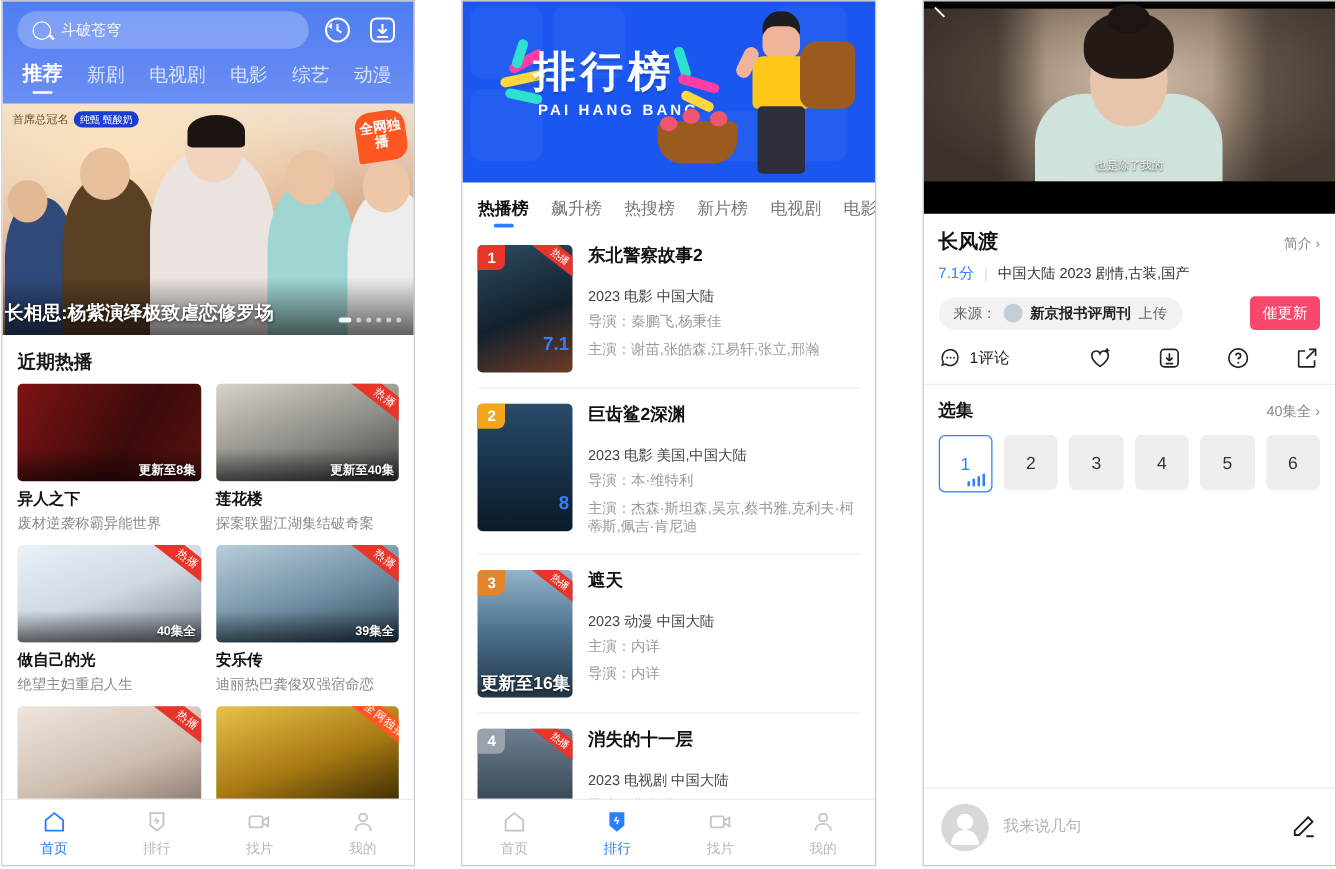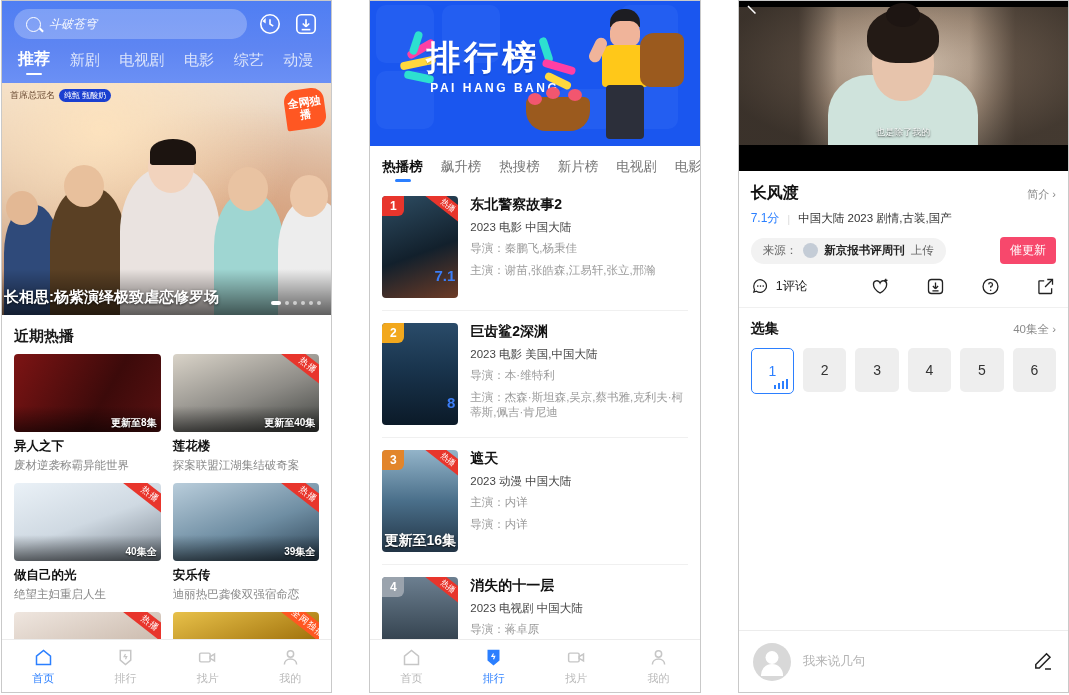--- a/index.html
+++ b/index.html
@@ -6,31 +6,31 @@
   body{width:1069px;height:695px;font-family:"Liberation Sans","DejaVu Sans",sans-serif;overflow:hidden;}
   .stage{position:relative;width:1069px;height:695px;background:#ffffff;display:flex;gap:18px;padding:0;box-sizing:border-box;}
   .phone{position:relative;width:343px;height:693px;border:1px solid #c9c9c9;background:#fff;overflow:hidden;box-sizing:border-box;}
   .phone.p1{margin-left:1px;}
   .phone.p2{margin-left:19px;}
   .phone.p3{margin-left:19px;}
 
   
   .p1-header{background:linear-gradient(180deg,#4f7ef3 0%,#5f86f2 60%,#6b90f5 100%);padding:8px 12px 0 12px;height:82px;box-sizing:border-box;}
   .searchrow{display:flex;align-items:center;gap:10px;}
-  .searchbox{flex:1;height:30px;background:rgba(255,255,255,0.25);border-radius:16px;display:flex;align-items:center;padding:0 12px;box-sizing:border-box;font-style:italic;}
+  .searchbox{flex:1;height:30px;background:rgba(255,255,255,0.25);border-radius:16px;display:flex;align-items:center;padding:0 12px;box-sizing:border-box;}
   .searchbox .mag{width:13px;height:13px;border:1.6px solid #ffffff;border-radius:50%;position:relative;flex:none;margin-right:8px;}
   .searchbox .mag:after{content:"";position:absolute;width:5px;height:1.6px;background:#fff;transform:rotate(45deg);right:-4px;bottom:0px;}
   .searchbox .q{color:#ffffff;font-size:12px;opacity:.92;}
   .hicon{width:26px;height:26px;flex:none;}
   .tabs1{display:flex;align-items:flex-end;justify-content:space-between;padding:10px 4px 0 2px;}
   .tab1{font-size:15px;color:#dbe4fb;padding:0 2px;position:relative;padding-bottom:6px;}
   .tab1.active{color:#fff;font-weight:bold;font-size:16px;}
   .tab1.active:after{content:"";position:absolute;left:50%;transform:translateX(-50%);bottom:1px;width:16px;height:2.5px;background:#fff;border-radius:2px;}
 
-  .banner{position:relative;height:232px;overflow:hidden;background:linear-gradient(160deg,#e9d9c6 0%,#d8bfae 40%,#c6a892 100%);}
+  .banner{position:relative;height:185px;overflow:hidden;background:linear-gradient(160deg,#e9d9c6 0%,#d8bfae 40%,#c6a892 100%);}
   .banner .sky{position:absolute;inset:0;background:
      radial-gradient(ellipse at 30% 20%, rgba(255,228,190,.9), transparent 60%),
      radial-gradient(ellipse at 75% 60%, rgba(214,150,110,.65), transparent 60%),
      linear-gradient(180deg,#efe0cf 0%, #d9b79c 55%, #b98d72 100%);}
   .fig{position:absolute;bottom:0;border-radius:44% 44% 0 0;}
   .banner .cap{position:absolute;left:2px;bottom:8px;color:#fff;font-size:15px;font-weight:bold;text-shadow:0 1px 3px rgba(0,0,0,.75);}
   .banner .tl{position:absolute;left:8px;top:6px;color:#6a4b33;font-size:9px;display:flex;align-items:center;gap:4px;}
   .badge-quan{position:absolute;right:6px;top:6px;width:40px;height:40px;background:#ff5722;border-radius:12px 12px 12px 2px;color:#fff;font-size:11px;font-weight:bold;line-height:1.05;display:flex;align-items:center;justify-content:center;text-align:center;transform:rotate(-8deg);}
   .dots{position:absolute;right:10px;bottom:10px;display:flex;gap:4px;align-items:center;}
   .dots i{width:4px;height:4px;border-radius:2px;background:rgba(255,255,255,.6);display:block;}
@@ -65,21 +65,21 @@
   .tab2.active:after{content:"";position:absolute;left:50%;transform:translateX(-50%);bottom:2px;width:16px;height:3px;background:#2b7fff;border-radius:2px;}
   .rlist{padding:0 12px;}
   .ritem{display:flex;gap:12px;padding:12px 0;border-bottom:1px solid #f0f0f0;}
   .rposter{position:relative;width:76px;height:102px;border-radius:4px;overflow:hidden;flex:none;background:#2d3a4a;}
   .rposter .num{position:absolute;left:0;top:0;width:22px;height:20px;color:#fff;font-size:12px;font-weight:bold;display:flex;align-items:center;justify-content:center;border-radius:0 0 6px 0;}
   .rposter .corner{position:absolute;right:-17px;top:3px;width:54px;height:13px;background:#e8352c;color:#fff;font-size:8px;display:flex;align-items:center;justify-content:center;transform:rotate(38deg);}
   .rposter .score{position:absolute;right:3px;bottom:14px;color:#3b7df5;font-size:15px;font-weight:bold;}
   .rposter .ep{position:absolute;left:0;right:0;bottom:2px;text-align:center;color:#fff;font-size:14px;font-weight:bold;text-shadow:0 1px 2px rgba(0,0,0,.8);}
   .rinfo{flex:1;min-width:0;}
   .rtitle{font-size:14px;font-weight:bold;color:#111;}
-  .rmeta{font-size:11.5px;color:#444;margin-top:6px;}
+  .rmeta{font-size:11.5px;color:#444;margin-top:16px;}
   .rrow{font-size:11.5px;color:#9a9a9a;margin-top:6px;line-height:1.35;}
 
   
   .player{position:relative;height:170px;background:#000;overflow:hidden;}
   .pv{position:absolute;left:0;right:0;top:6px;bottom:26px;background:
       radial-gradient(ellipse at 52% 42%, #d8c6b4 0%, #9c8876 45%, #5d5349 80%);}
   .pv .wall{position:absolute;inset:0;background:linear-gradient(90deg,rgba(40,32,26,.65) 0 18%,rgba(150,130,110,.15) 30% 70%,rgba(50,40,32,.6) 84% 100%);}
   .pv .head{position:absolute;left:50%;top:18px;transform:translateX(-50%);width:62px;height:76px;border-radius:50% 50% 46% 46%;background:#e7c4ac;}
   .pv .hair{position:absolute;left:50%;top:2px;transform:translateX(-50%);width:72px;height:54px;border-radius:50% 50% 40% 40%;background:#231a15;}
   .pv .bun{position:absolute;left:50%;top:-4px;transform:translateX(-50%);width:34px;height:24px;border-radius:50%;background:#1d1512;}

